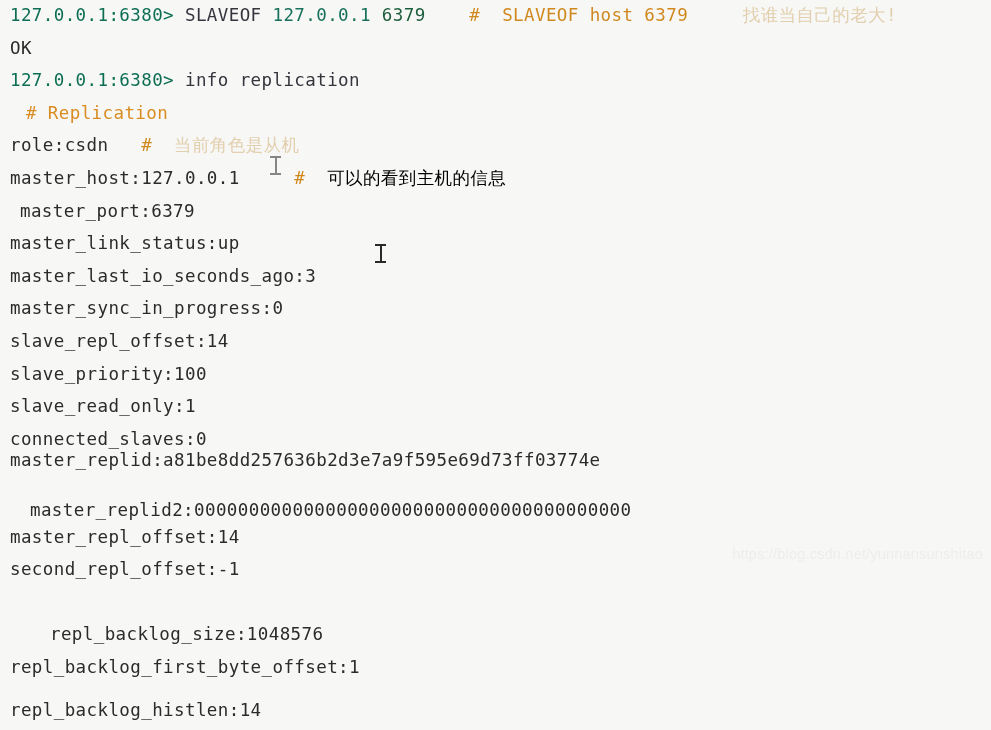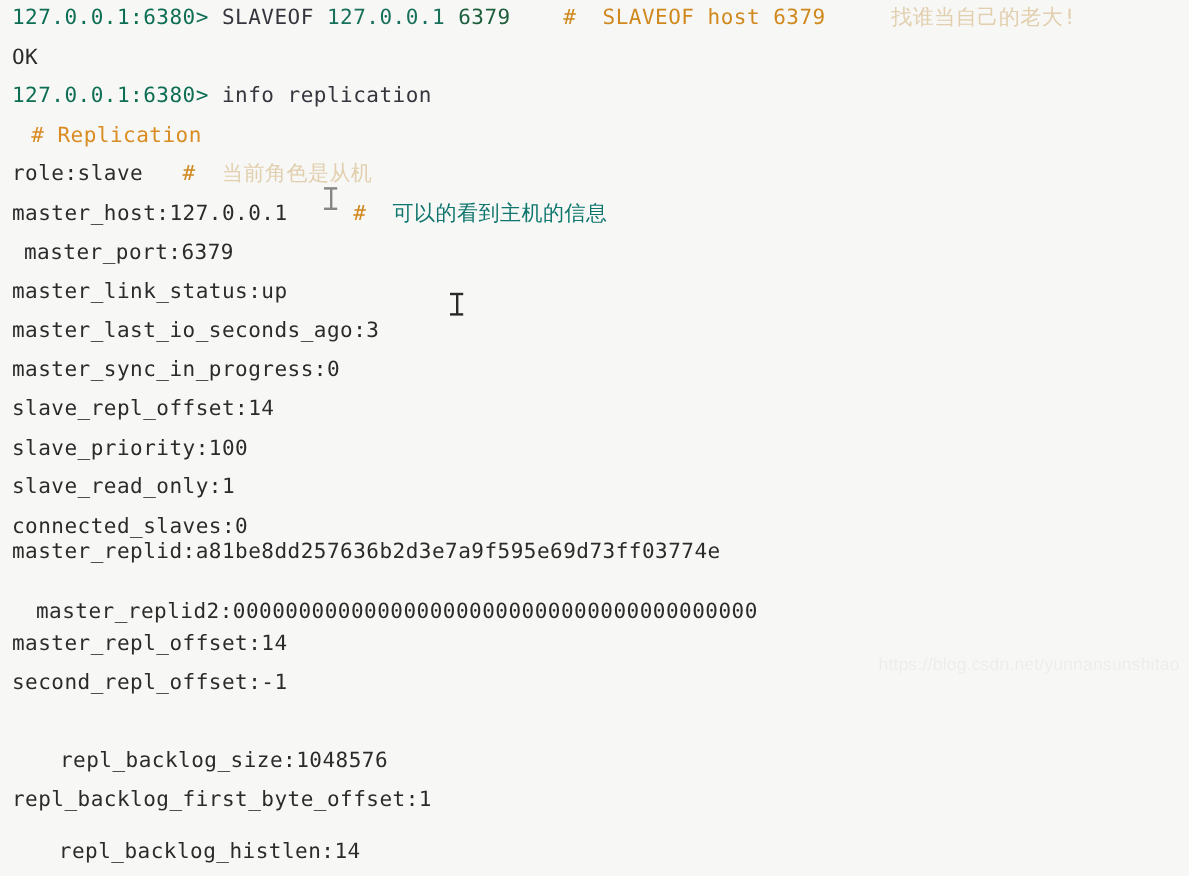--- a/index.html
+++ b/index.html
@@ -34,21 +34,21 @@
   .seg { white-space: pre; }
 
   
   .c-prompt   { color: #0d6e54; }
   .c-cmd      { color: #36343c; }
   .c-arg      { color: #17705a; }
   .c-arg2     { color: #1d5f3c; }
   .c-plain    { color: #2b2b2b; }
   .c-comment  { color: #d0891f; }
   .c-note     { color: #e2cfae; }
-  .c-note2    { color: #0f766e; }
+  .c-note2    { color: #000000; }
   .c-header   { color: #d98c22; margin-left: 16px; }
 
   .watermark {
     position: absolute;
     right: 8px;
     bottom: 8px;
     font-family: "Liberation Sans", sans-serif;
     font-size: 14.5px;
     color: #ededed;
     letter-spacing: 0.2px;
@@ -82,37 +82,37 @@
   .ibeam.faint { opacity: 0.55; }
 </style>
 </head>
 <body>
 
 <div id="terminal">
     <div class="line" style="top: 5px;"><span class="seg c-prompt">127.0.0.1:6380&gt; </span><span class="seg c-cmd">SLAVEOF </span><span class="seg c-arg">127.0.0.1 </span><span class="seg c-arg2">6379</span><span class="seg c-comment">    # </span><span class="seg c-comment"> SLAVEOF host 6379</span><span class="seg c-note">     找谁当自己的老大!</span></div>
     <div class="line" style="top: 37.6px;"><span class="seg c-plain">OK</span></div>
     <div class="line" style="top: 70.2px;"><span class="seg c-prompt">127.0.0.1:6380&gt; </span><span class="seg c-cmd">info replication</span></div>
     <div class="line" style="top: 102.8px;"><span class="seg c-header"># Replication</span></div>
-    <div class="line" style="top: 135.4px;"><span class="seg c-plain">role:slave</span><span class="seg c-comment">   # </span><span class="seg c-note"> 当前角色是从机</span></div>
+    <div class="line" style="top: 135.4px;"><span class="seg c-plain">role:csdn</span><span class="seg c-comment">   # </span><span class="seg c-note"> 当前角色是从机</span></div>
     <div class="line" style="top: 168px;"><span class="seg c-plain">master_host:127.0.0.1</span><span class="seg c-comment">     # </span><span class="seg c-note2"> 可以的看到主机的信息</span></div>
     <div class="line" style="top: 200.6px; padding-left: 10px;"><span class="seg c-plain">master_port:6379</span></div>
     <div class="line" style="top: 233.2px;"><span class="seg c-plain">master_link_status:up</span></div>
     <div class="line" style="top: 265.8px;"><span class="seg c-plain">master_last_io_seconds_ago:3</span></div>
     <div class="line" style="top: 298.4px;"><span class="seg c-plain">master_sync_in_progress:0</span></div>
     <div class="line" style="top: 331px;"><span class="seg c-plain">slave_repl_offset:14</span></div>
     <div class="line" style="top: 363.6px;"><span class="seg c-plain">slave_priority:100</span></div>
     <div class="line" style="top: 396.2px;"><span class="seg c-plain">slave_read_only:1</span></div>
     <div class="line" style="top: 428.8px;"><span class="seg c-plain">connected_slaves:0</span></div>
     <div class="line" style="top: 450px; text-align: right;"><span class="seg c-plain">master_replid:a81be8dd257636b2d3e7a9f595e69d73ff03774e</span></div>
     <div class="line" style="top: 500px; margin-left: 20px;"><span class="seg c-plain">master_replid2:0000000000000000000000000000000000000000</span></div>
     <div class="line" style="top: 526.6px;"><span class="seg c-plain">master_repl_offset:14</span></div>
     <div class="line" style="top: 559.2px;"><span class="seg c-plain">second_repl_offset:-1</span></div>
     <div class="line" style="top: 624.4px; margin-left: 40px;"><span class="seg c-plain">repl_backlog_size:1048576</span></div>
     <div class="line" style="top: 657px;"><span class="seg c-plain">repl_backlog_first_byte_offset:1</span></div>
-    <div class="line" style="top: 700px; margin-left: 39px;"><span class="seg c-plain">repl_backlog_histlen:14</span></div>
+    <div class="line" style="top: 700px;"><span class="seg c-plain">repl_backlog_histlen:14</span></div>
     <div class="ibeam faint" style="left: 270px; top: 155px;">
       <div class="cap top"></div>
       <div class="stem"></div>
       <div class="cap bot"></div>
     </div>
     <div class="ibeam" style="left: 375px; top: 243px;">
       <div class="cap top"></div>
       <div class="stem"></div>
       <div class="cap bot"></div>
     </div>

